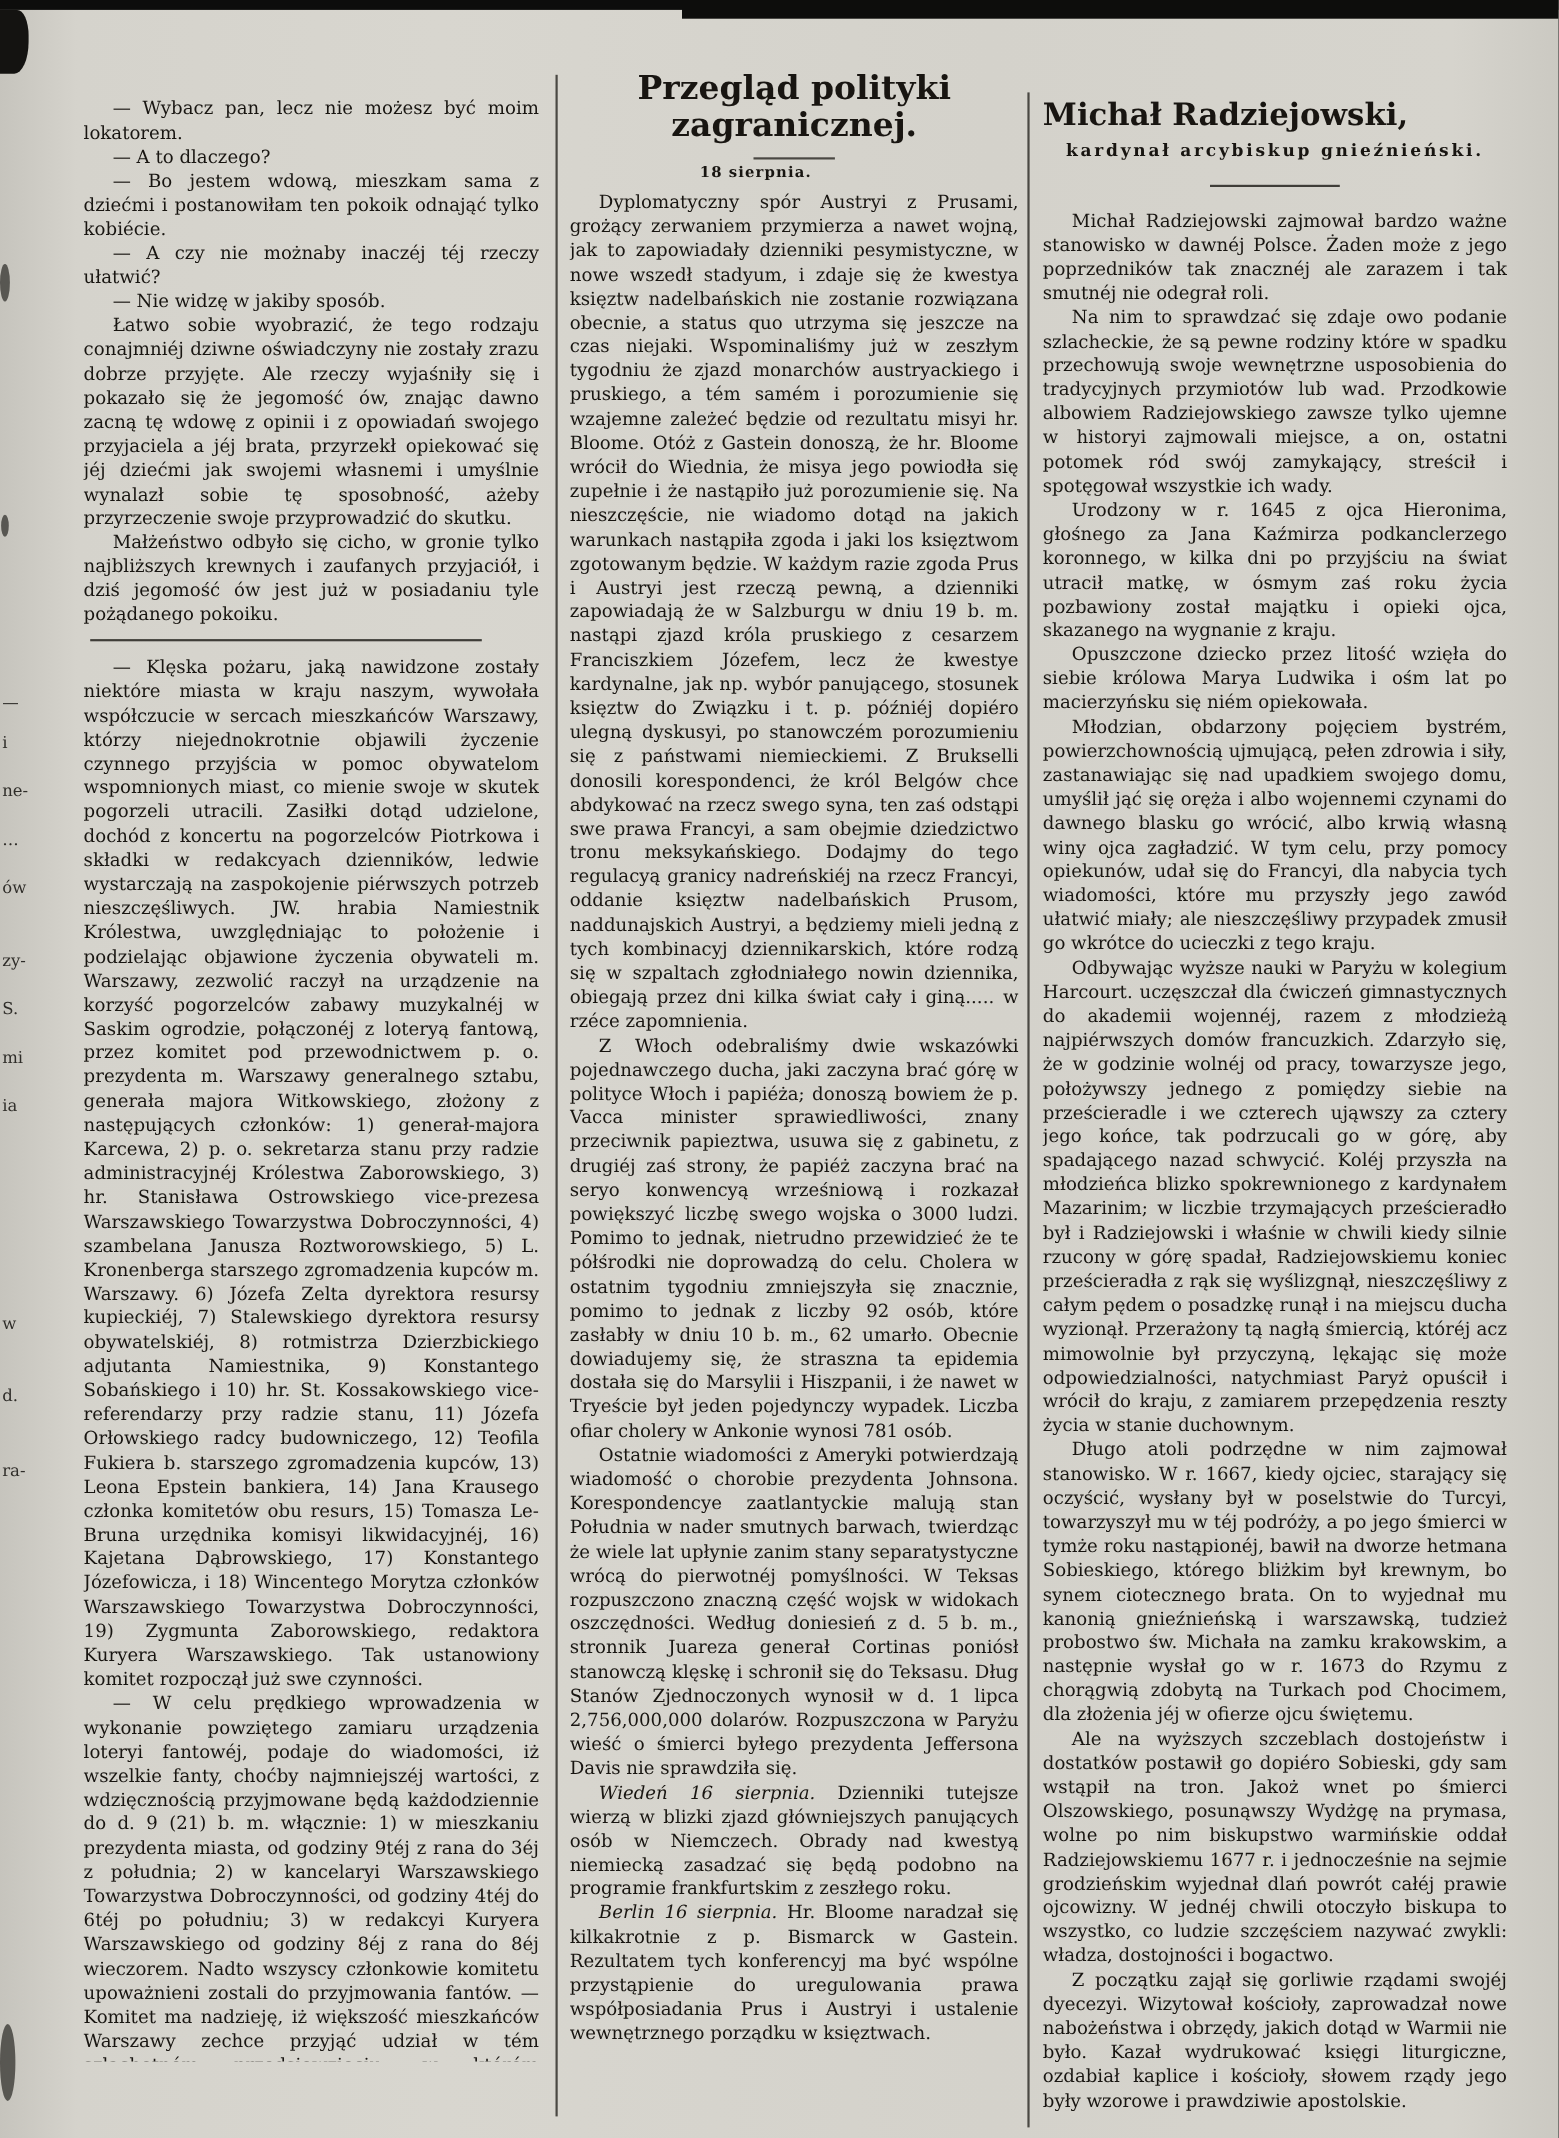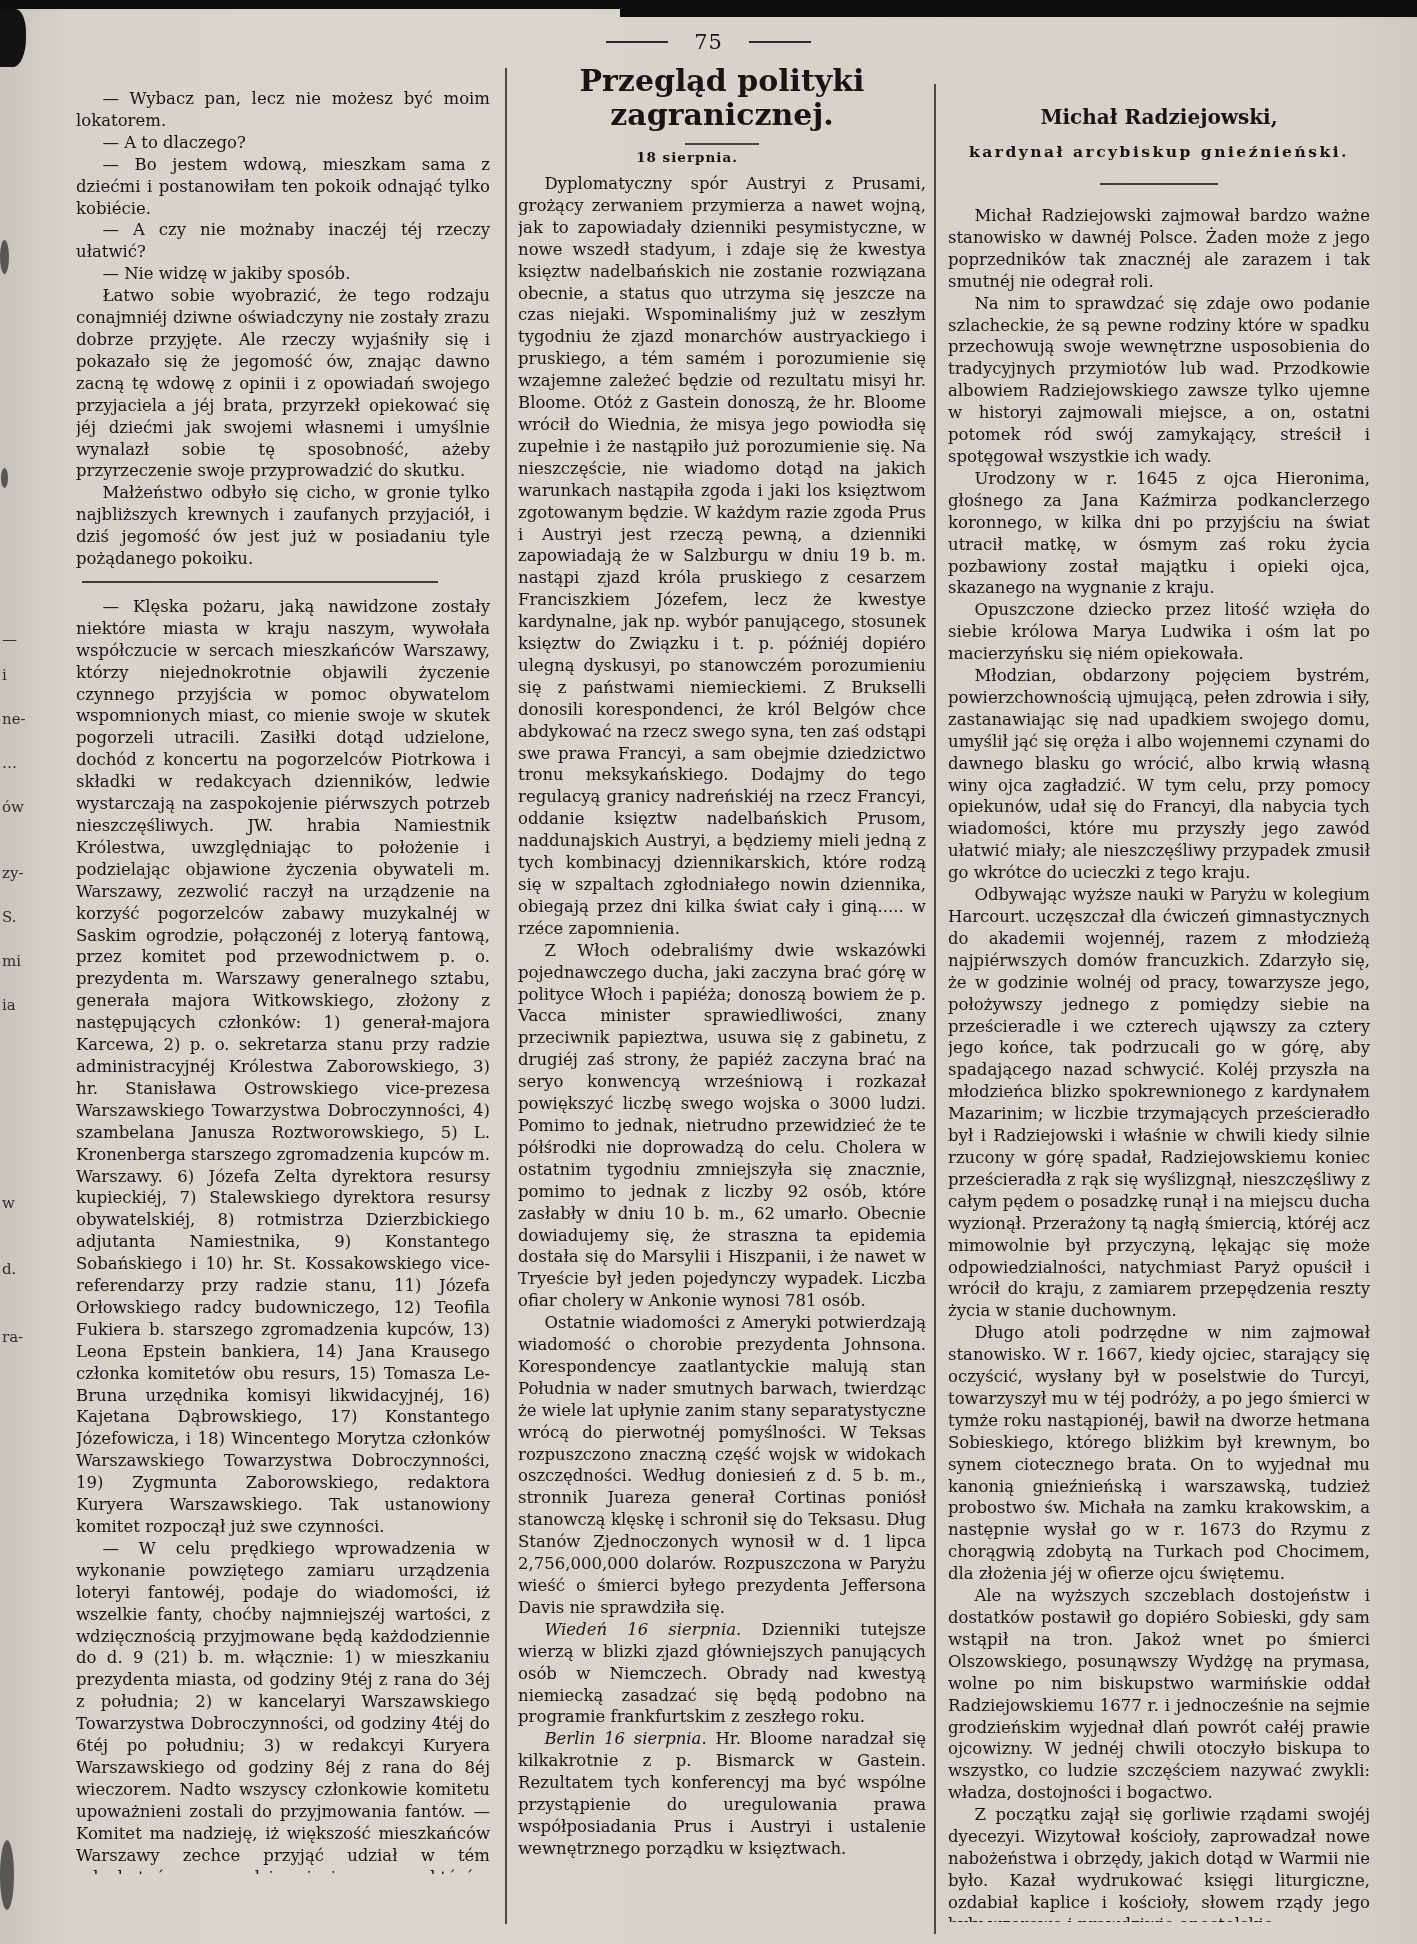--- a/index.html
+++ b/index.html
@@ -22,21 +22,21 @@
   .col2{left:518px;top:64px;width:408px;height:1810px;}
   .col3{left:948px;top:92px;width:422px;height:1830px;}
   .para{margin:0;font-size:16.5px;line-height:21.9px;text-indent:1.6em;}
   .para.italic{font-style:italic;}
   .lead{font-weight:bold;letter-spacing:2.5px;}
   .dateline{font-style:italic;}
   .sep-rule{width:86%;height:2px;background:#3f3d38;margin:11px 28px 13px 6px;}
   .c2-title{margin:0;font-size:30px;font-weight:bold;text-align:center;text-indent:0;line-height:34px;}
   .c2-dash{width:74px;height:2px;background:#4a4843;margin:11px auto 4px auto;}
   .c2-date{font-size:13.5px;font-weight:bold;text-align:center;padding-right:70px;margin:0 0 8px 0;letter-spacing:1px;}
-  .c3-title{margin:12px;font-size:20px;font-weight:bold;text-align:center;line-height:26px;}
+  .c3-title{margin:0;font-size:28px;font-weight:bold;text-align:left;line-height:26px;}
   .c3-sub{margin:9px 0 0 0;font-size:15.5px;font-weight:bold;text-align:center;letter-spacing:2.5px;}
   .c3-rule{width:118px;height:2px;background:#3f3d38;margin:22px auto 20px auto;}
 </style>
 </head>
 <body>
 
 <div class="page">
 
   <div class="topbar bar-a"></div>
   <div class="topbar bar-b"></div>
@@ -52,21 +52,20 @@
       <span class="frag" style="top: 800px;">ów</span>
       <span class="frag" style="top: 866px;">zy-</span>
       <span class="frag" style="top: 910px;">S.</span>
       <span class="frag" style="top: 954px;">mi</span>
       <span class="frag" style="top: 998px;">ia</span>
       <span class="frag" style="top: 1196px;">w</span>
       <span class="frag" style="top: 1262px;">d.</span>
       <span class="frag" style="top: 1330px;">ra-</span>
     </div>
 
-  <div class="pageno"><span class="dash"></span><span>75</span><span class="dash"></span></div>
 
   <div class="vrule rule-a"></div>
   <div class="vrule rule-b"></div>
 
   <div class="col col1">
       <p class="para ">— Wybacz pan, lecz nie możesz być moim lokatorem.</p>
       <p class="para ">— A to dlaczego?</p>
       <p class="para ">— Bo jestem wdową, mieszkam sama z dziećmi i postanowiłam ten pokoik odnająć tylko kobiécie.</p>
       <p class="para ">— A czy nie możnaby inaczéj téj rzeczy ułatwić?</p>
       <p class="para ">— Nie widzę w jakiby sposób.</p>

